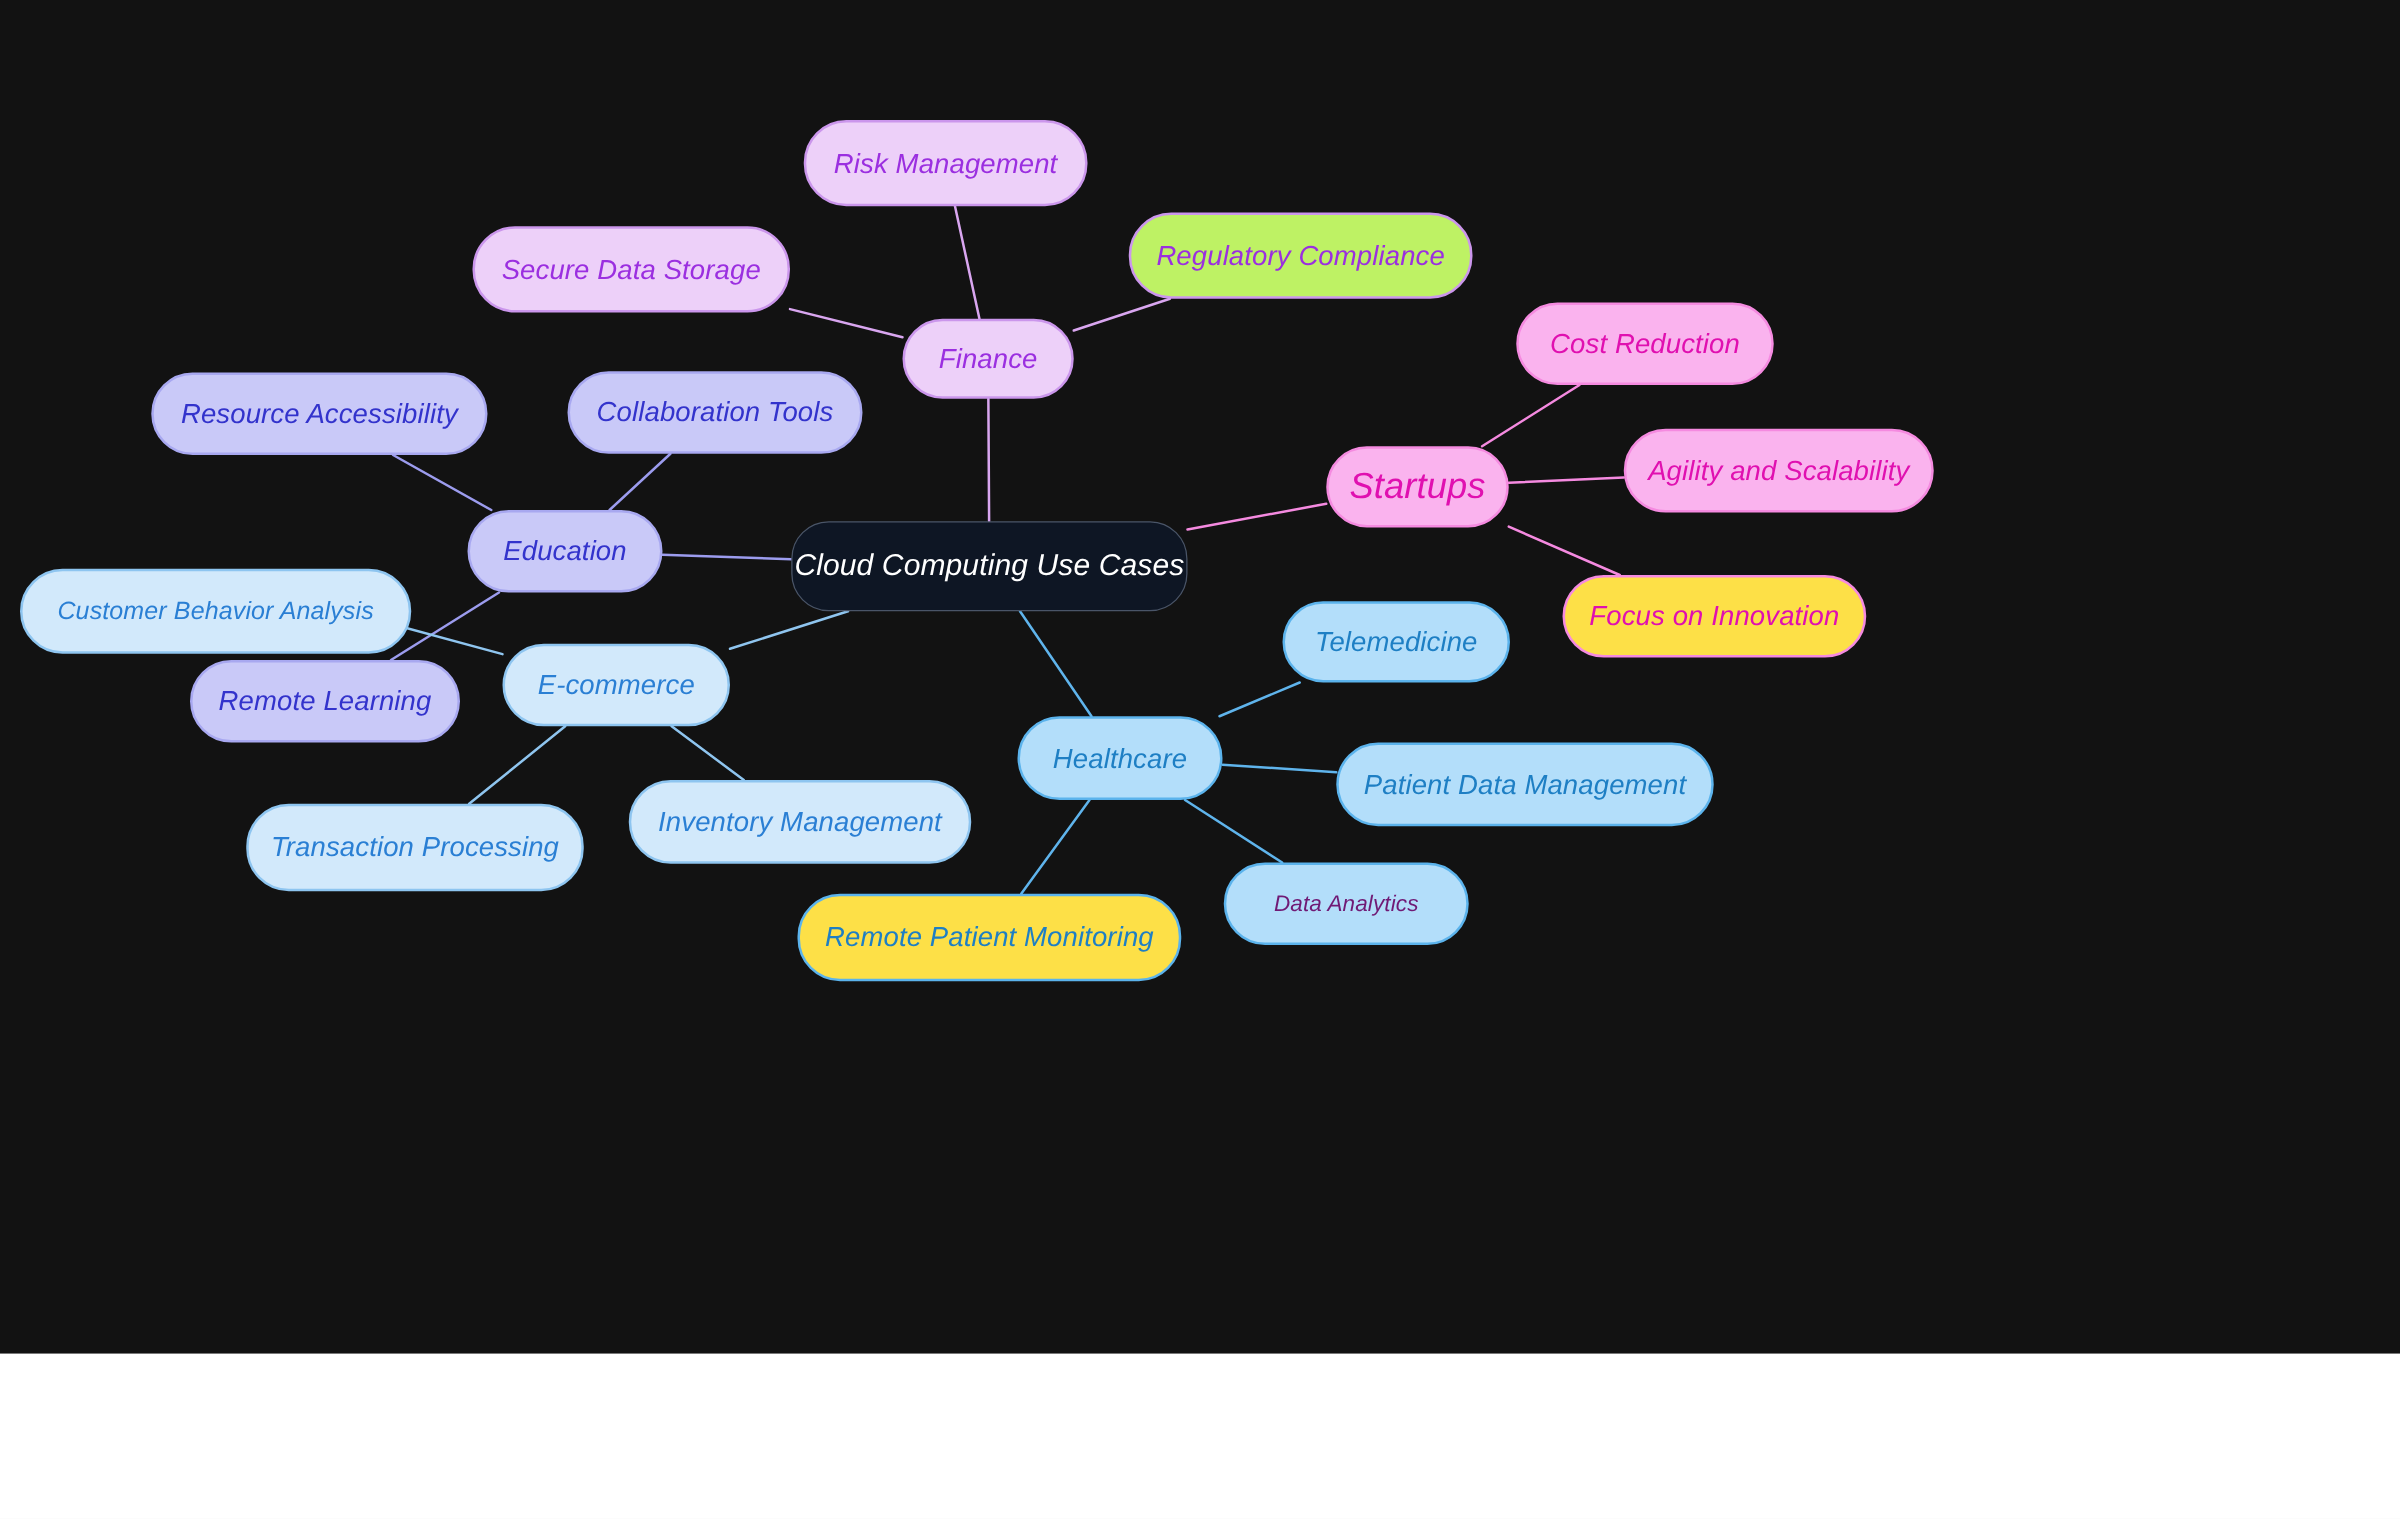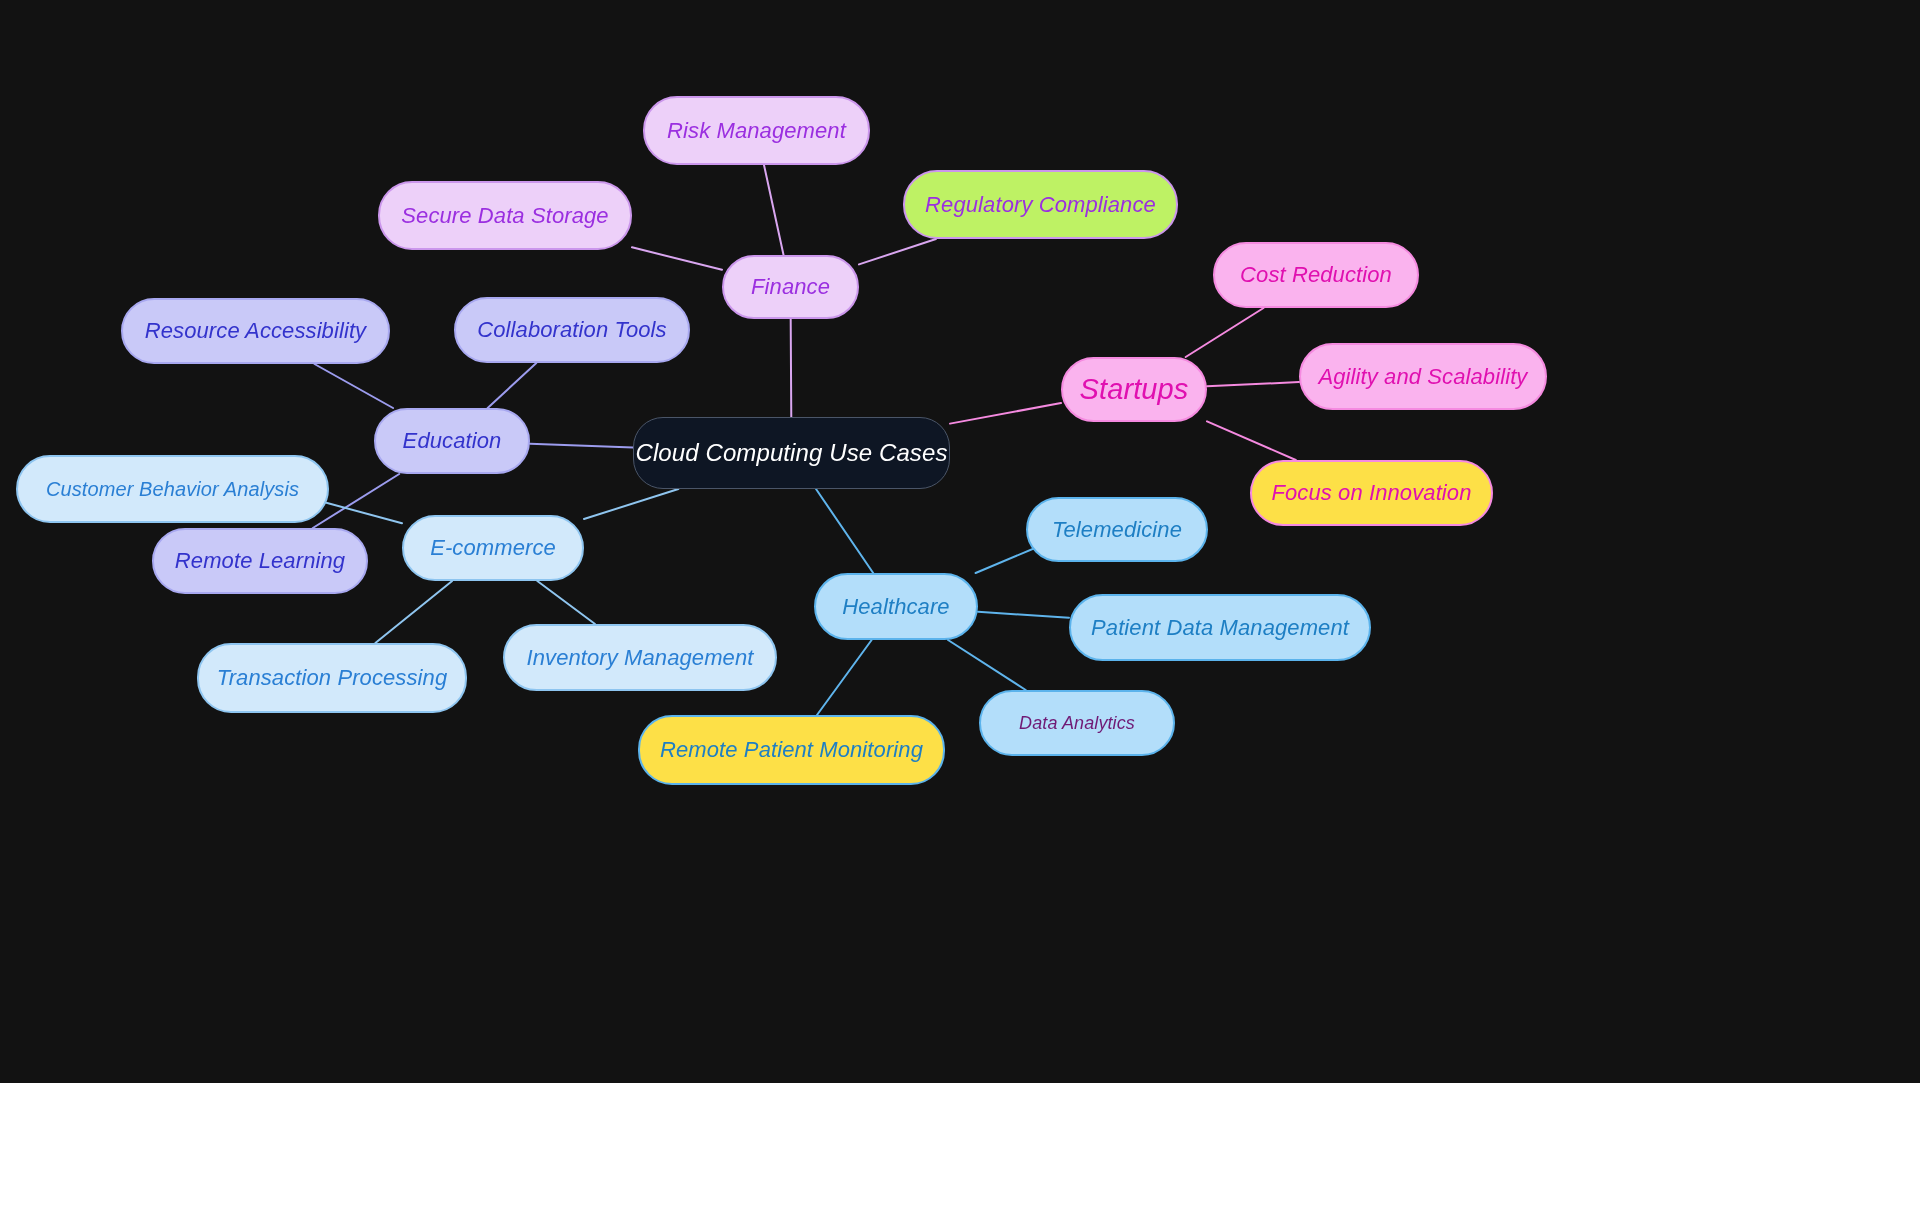--- a/index.html
+++ b/index.html
@@ -149,21 +149,21 @@
         </div>
         <div class="node" style="left: 197px; top: 643px; width: 270px; height: 70px; font-size: 22px; background: rgb(210, 233, 251); border-color: rgb(142, 197, 240); color: rgb(42, 127, 212);">
           <span class="node-label">Transaction Processing</span>
         </div>
         <div class="node" style="left: 503px; top: 624px; width: 274px; height: 67px; font-size: 22px; background: rgb(210, 233, 251); border-color: rgb(142, 197, 240); color: rgb(42, 127, 212);">
           <span class="node-label">Inventory Management</span>
         </div>
         <div class="node" style="left: 814px; top: 573px; width: 164px; height: 67px; font-size: 22px; background: rgb(179, 222, 250); border-color: rgb(91, 179, 236); color: rgb(30, 127, 196);">
           <span class="node-label">Healthcare</span>
         </div>
-        <div class="node" style="left: 1026px; top: 481px; width: 182px; height: 65px; font-size: 22px; background: rgb(179, 222, 250); border-color: rgb(91, 179, 236); color: rgb(30, 127, 196); margin-top: 16px;">
+        <div class="node" style="left: 1026px; top: 481px; width: 182px; height: 65px; font-size: 22px; background: rgb(179, 222, 250); border-color: rgb(91, 179, 236); color: rgb(30, 127, 196);">
           <span class="node-label">Telemedicine</span>
         </div>
         <div class="node" style="left: 1069px; top: 594px; width: 302px; height: 67px; font-size: 22px; background: rgb(179, 222, 250); border-color: rgb(91, 179, 236); color: rgb(30, 127, 196);">
           <span class="node-label">Patient Data Management</span>
         </div>
         <div class="node" style="left: 979px; top: 690px; width: 196px; height: 66px; font-size: 18px; background: rgb(179, 222, 250); border-color: rgb(91, 179, 236); color: #701a75;">
           <span class="node-label">Data Analytics</span>
         </div>
         <div class="node" style="left: 638px; top: 715px; width: 307px; height: 70px; font-size: 22px; background: #fde047; border-color: rgb(91, 179, 236); color: rgb(30, 127, 196);">
           <span class="node-label">Remote Patient Monitoring</span>

